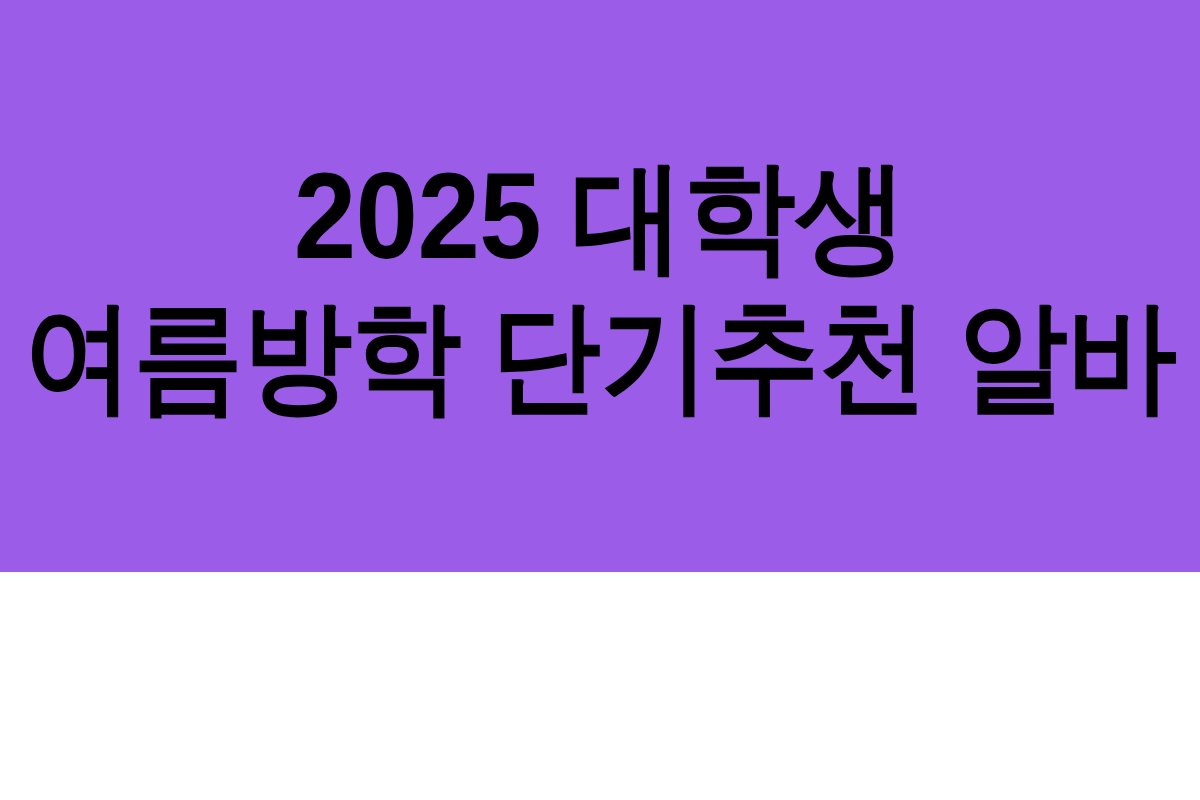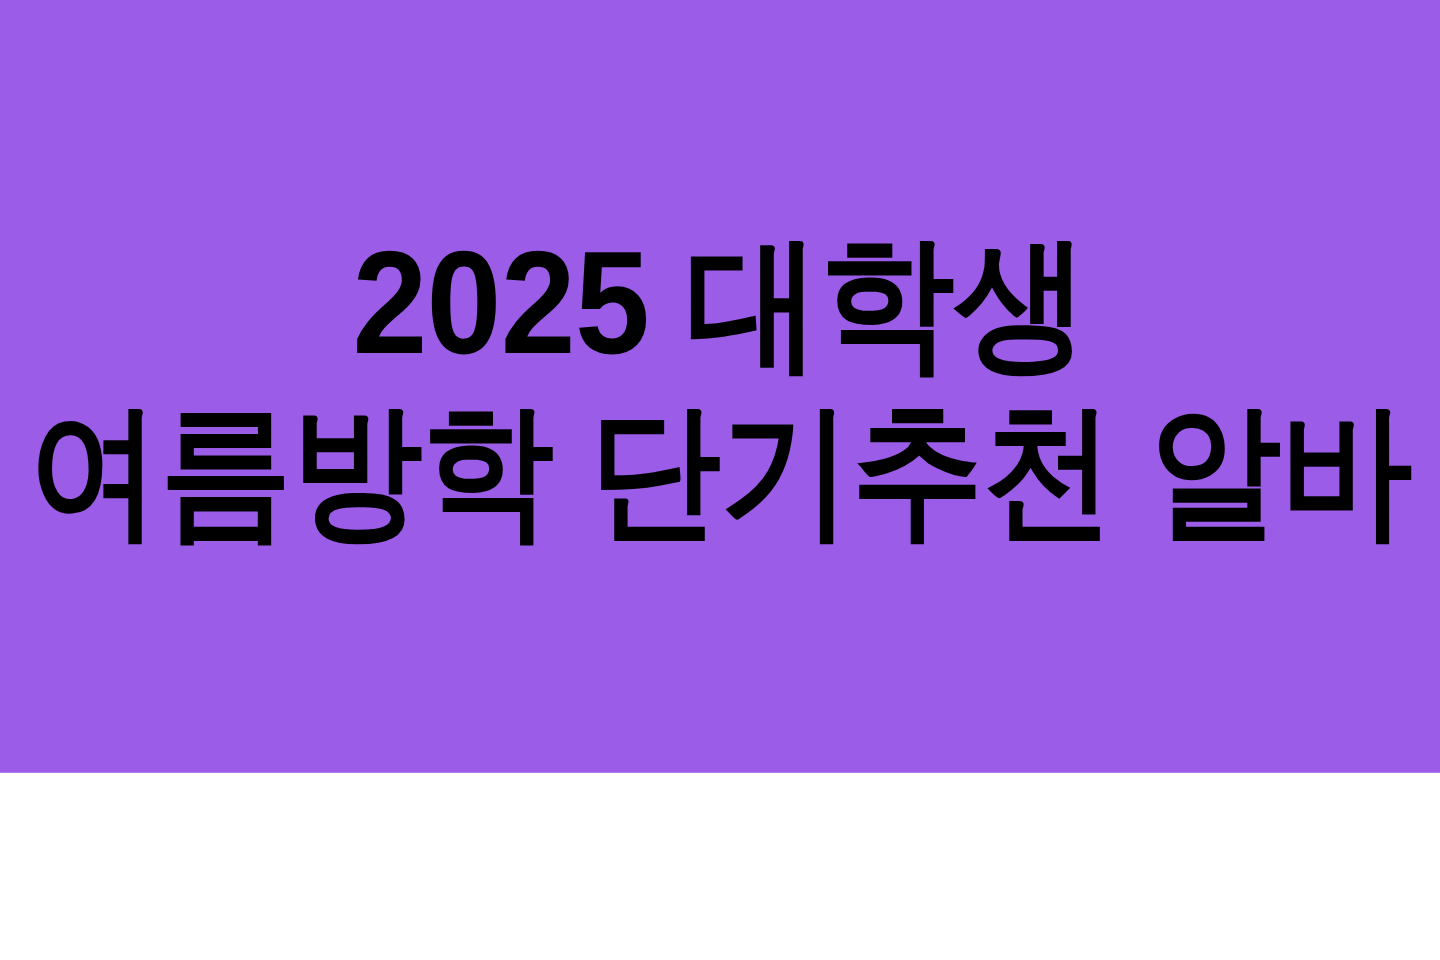--- a/index.html
+++ b/index.html
@@ -11,21 +11,21 @@
   body {
     width: 1200px;
     height: 800px;
     overflow: hidden;
     font-family: "Liberation Sans", "DejaVu Sans", sans-serif;
   }
 
   #banner {
     position: relative;
     width: 1200px;
-    height: 644px;
+    height: 572px;
     background: #9B5DE8;
     display: flex;
     align-items: center;
     justify-content: center;
     box-sizing: border-box;
   }
 
   #headline {
     display: flex;
     flex-direction: column;

